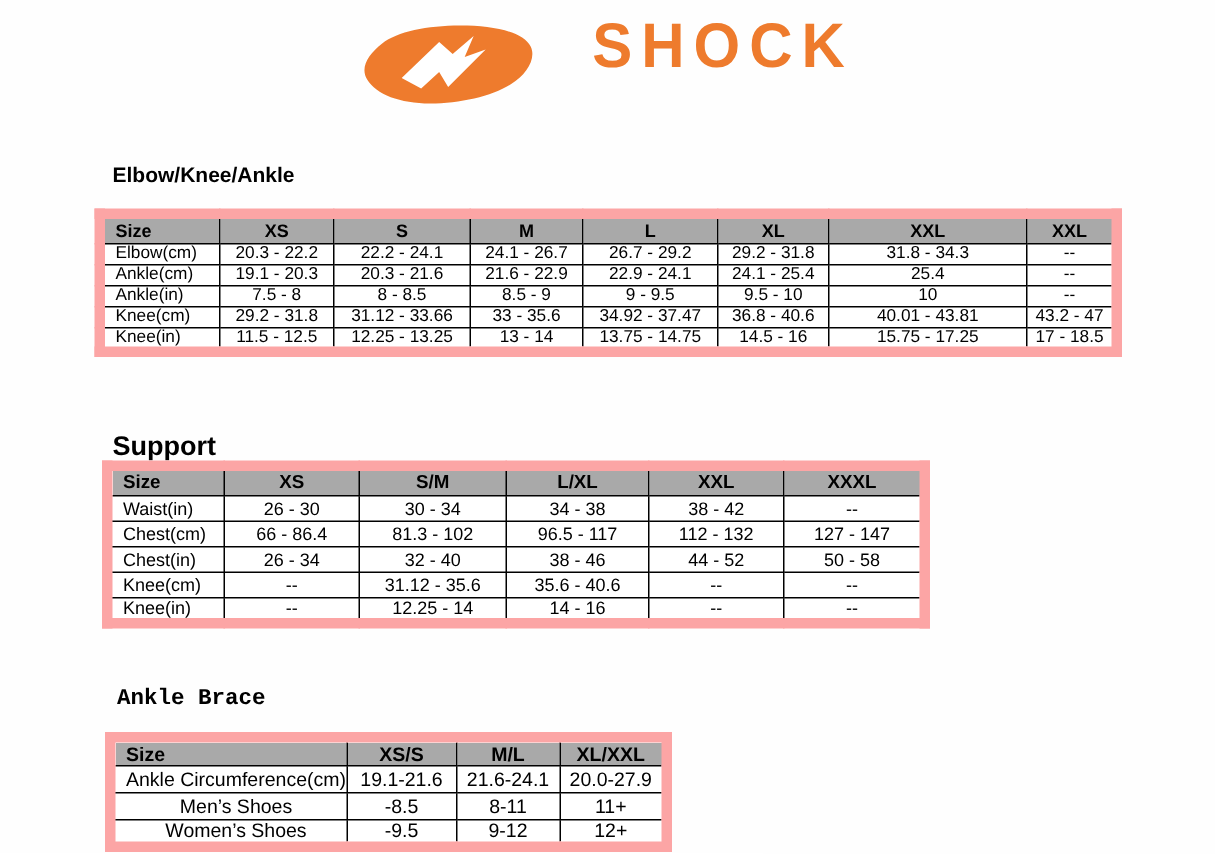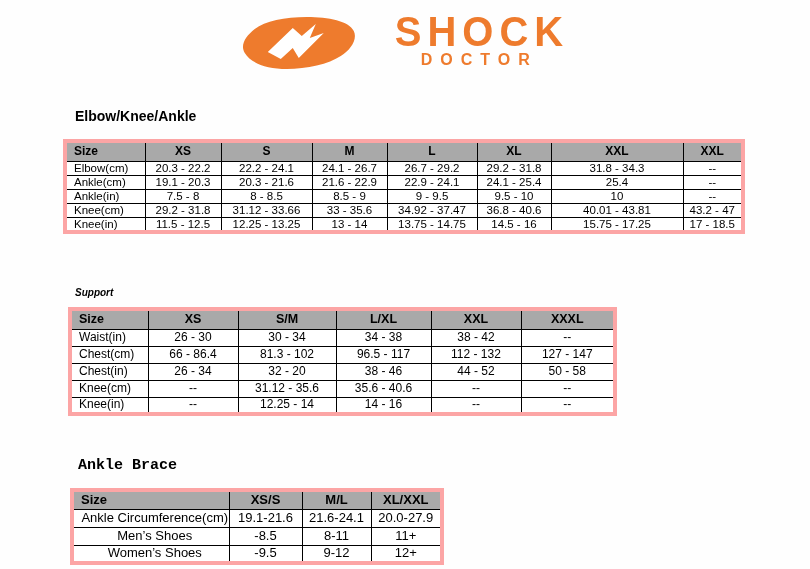--- a/index.html
+++ b/index.html
@@ -42,29 +42,29 @@
     color: var(--accent, #ee7b2d);
   }
 
   
   .section-title {
     position: absolute;
     font-weight: bold;
     color: #000;
   }
   .title-1 { top: 108px; left: 75px;  font-size: 14px; }
-  .title-2 { top: 287px; left: 75px;  font-size: 10px; font-style: italic; }
+  .title-2 { top: 287px; left: 75px;  font-size: 18px; }
   .title-3 { top: 457px; left: 78px;  font-size: 15px; font-family: Liberation Mono, monospace; }
 
   
   table {
     position: absolute;
     border-collapse: collapse;
     table-layout: fixed;
-    border: 4px solid #fca5a5;
+    border: 7px solid #fca5a5;
     background: #fff;
   }
   th, td {
     border: 1px solid #000;
     text-align: center;
     vertical-align: middle;
     white-space: nowrap;
     overflow: hidden;
     line-height: 1.05;
   }
@@ -94,21 +94,20 @@
 <div class="page">
 
   <div class="logo">
     <svg class="logo-emblem" width="118" height="54" viewBox="0 0 118 54" aria-hidden="true">
       <path d="M14,13 C24,5 44,1 66,1 C88,1 108,5 113,15 C117,23 110,34 100,40
                C88,48 66,53 46,53 C26,53 10,47 4,37 C-1,29 5,20 14,13 Z" fill="var(--accent, #ee7b2d)"></path>
       <path d="M27,36 L52,12 L61,20 L75,8 L69,22 L83,17 L58,42 L52,32 L40,43 Z" fill="#ffffff"></path>
     </svg>
     <div class="logo-text">
       <div class="brand-top">SHOCK</div>
-      <div class="brand-bottom">DOCTOR</div>
     </div>
   </div>
 
   <div class="section-title title-1">Elbow/Knee/Ankle</div>
   <table class="tbl-1">
       <colgroup>
         <col style="width: 80px;">
         <col style="width: 76px;">
         <col style="width: 91px;">
         <col style="width: 75px;">
@@ -216,21 +215,21 @@
           <td class="label-col">Chest(cm)</td>
           <td>66 - 86.4</td>
           <td>81.3 - 102</td>
           <td>96.5 - 117</td>
           <td>112 - 132</td>
           <td>127 - 147</td>
         </tr>
         <tr>
           <td class="label-col">Chest(in)</td>
           <td>26 - 34</td>
-          <td>32 - 20</td>
+          <td>32 - 40</td>
           <td>38 - 46</td>
           <td>44 - 52</td>
           <td>50 - 58</td>
         </tr>
         <tr>
           <td class="label-col">Knee(cm)</td>
           <td>--</td>
           <td>31.12 - 35.6</td>
           <td>35.6 - 40.6</td>
           <td>--</td>

